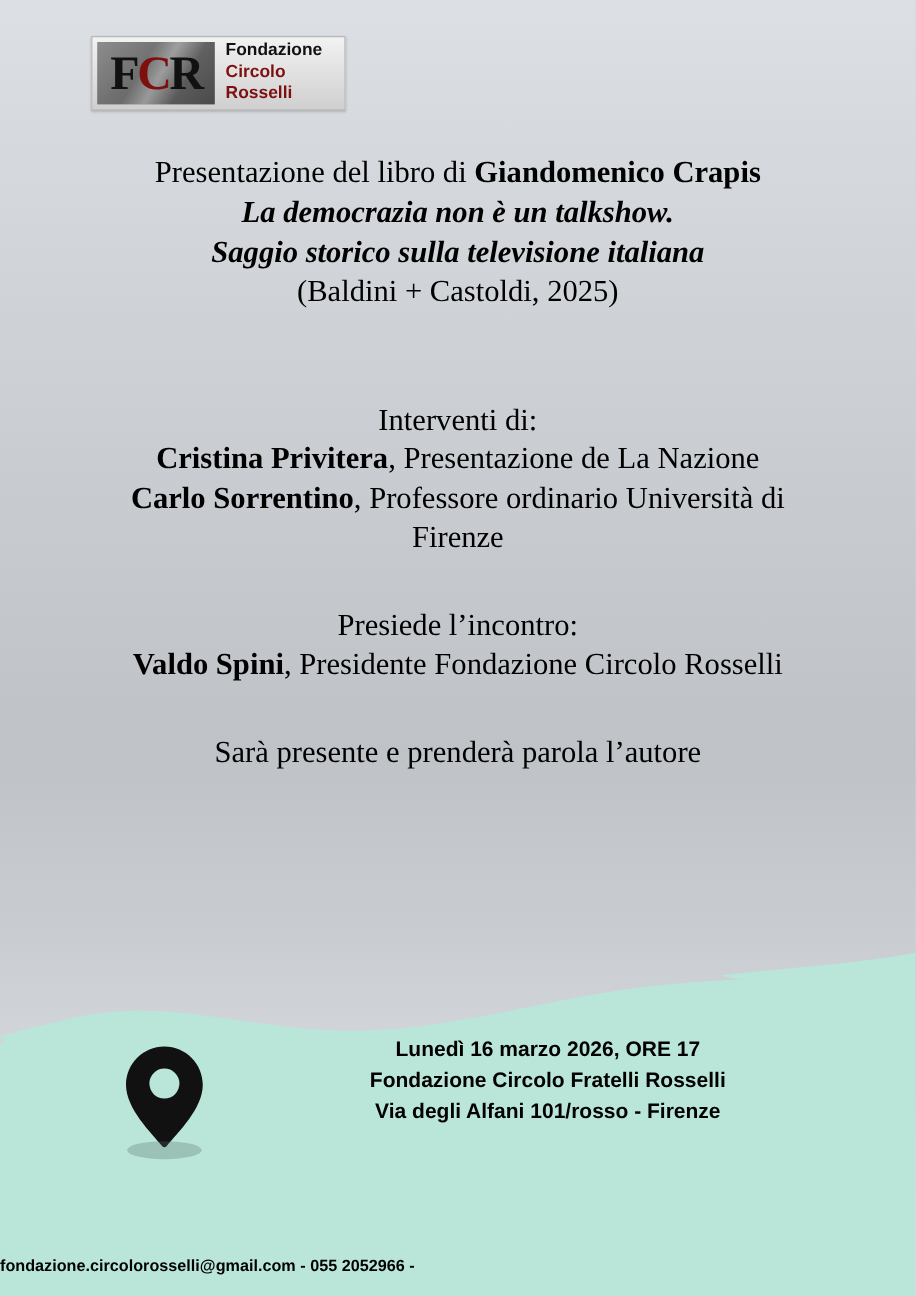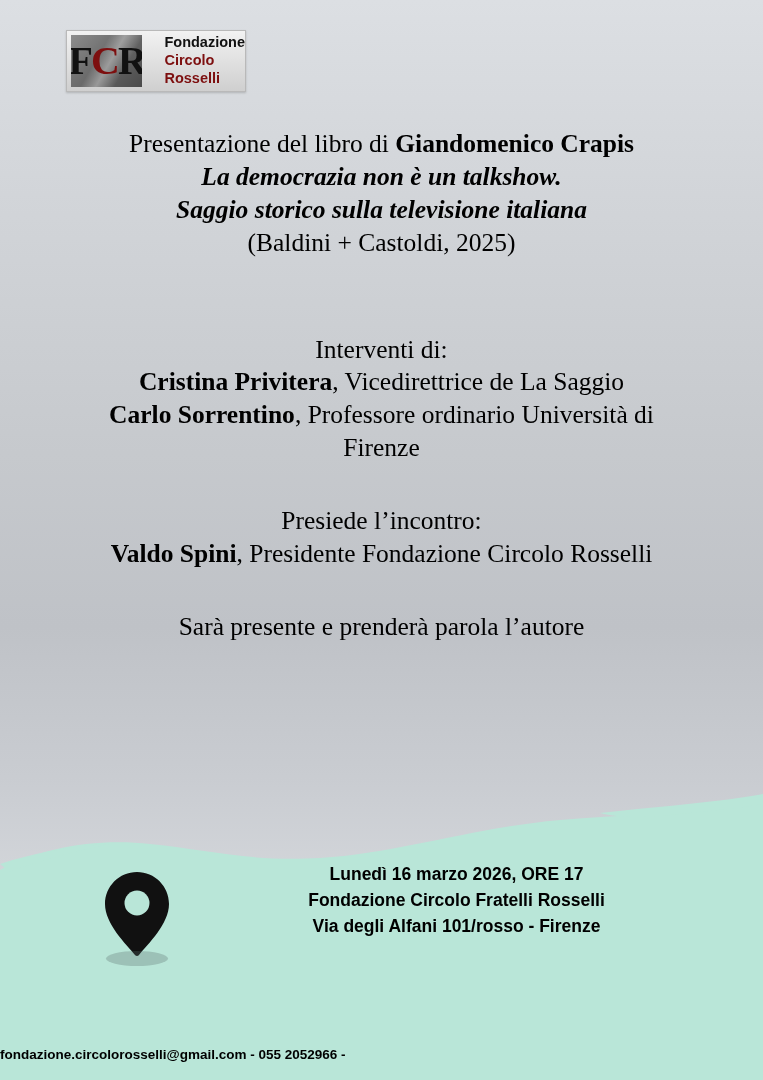--- a/index.html
+++ b/index.html
@@ -26,23 +26,23 @@
         #bfc2c7 58%,
         #c9ccd1 72%,
         #d6d9dd 85%,
         #e2e5e8 100%);
     overflow: hidden;
   }
 
   
   .logo-wrap {
     position: absolute;
-    left: 66px;
+    left: 76px;
     top: 30px;
-    width: 180px;
+    width: 212px;
     height: 62px;
   }
   .logo-box {
     position: absolute;
     inset: 0;
     background: linear-gradient(180deg, #f2f2f2 0%, #dfdfdf 55%, #cfcfcf 100%);
     border: 1px solid #b9b9b9;
     box-shadow: 0 1px 2px rgba(0,0,0,0.18);
     display: flex;
     align-items: stretch;
@@ -80,21 +80,21 @@
     width: 150%;
     height: 160%;
     background: linear-gradient(120deg, rgba(255,255,255,0.0) 40%, rgba(255,255,255,0.35) 50%, rgba(255,255,255,0.0) 62%);
     z-index: 1;
   }
   .logo-text {
     flex: 1;
     display: flex;
     flex-direction: column;
     justify-content: center;
-    padding-left: 22px;
+    padding-left: 9px;
     font-family: "Liberation Sans", sans-serif;
     font-weight: bold;
     font-size: 14.5px;
     line-height: 1.22;
     color: #7d0f0f;
   }
   .logo-text .l1 { color: #111; }
 
   
   .content {
@@ -209,21 +209,21 @@
     </div>
 
     <div class="line italic-bold">La democrazia non è un talkshow.</div>
     <div class="line italic-bold">Saggio storico sulla televisione italiana</div>
     <div class="line">(Baldini + Castoldi, 2025)</div>
 
     <div class="spacer-lg"></div>
 
     <div class="line">Interventi di:</div>
     <div class="line">
-      <b>Cristina Privitera</b><span>, Vicedirettrice de La Saggio</span>
+      <b>Cristina Privitera</b><span>, Presentazione de La Nazione</span>
     </div>
     <div class="line">
       <b>Carlo Sorrentino</b><span>, Professore ordinario Università di</span>
     </div>
     <div class="line">Firenze</div>
 
     <div class="spacer-md"></div>
 
     <div class="line">Presiede l’incontro:</div>
     <div class="line">

